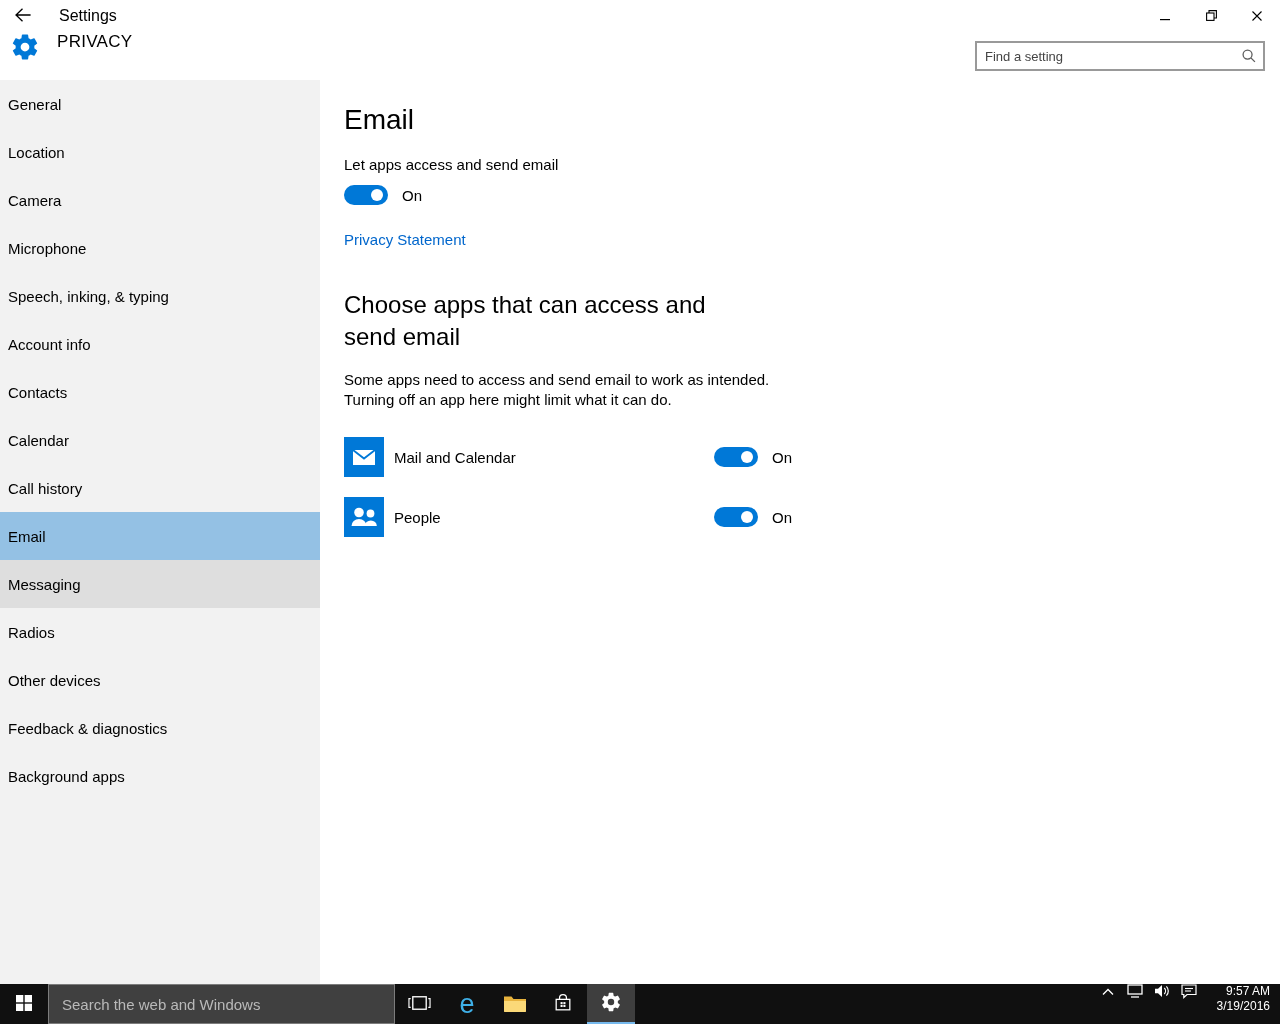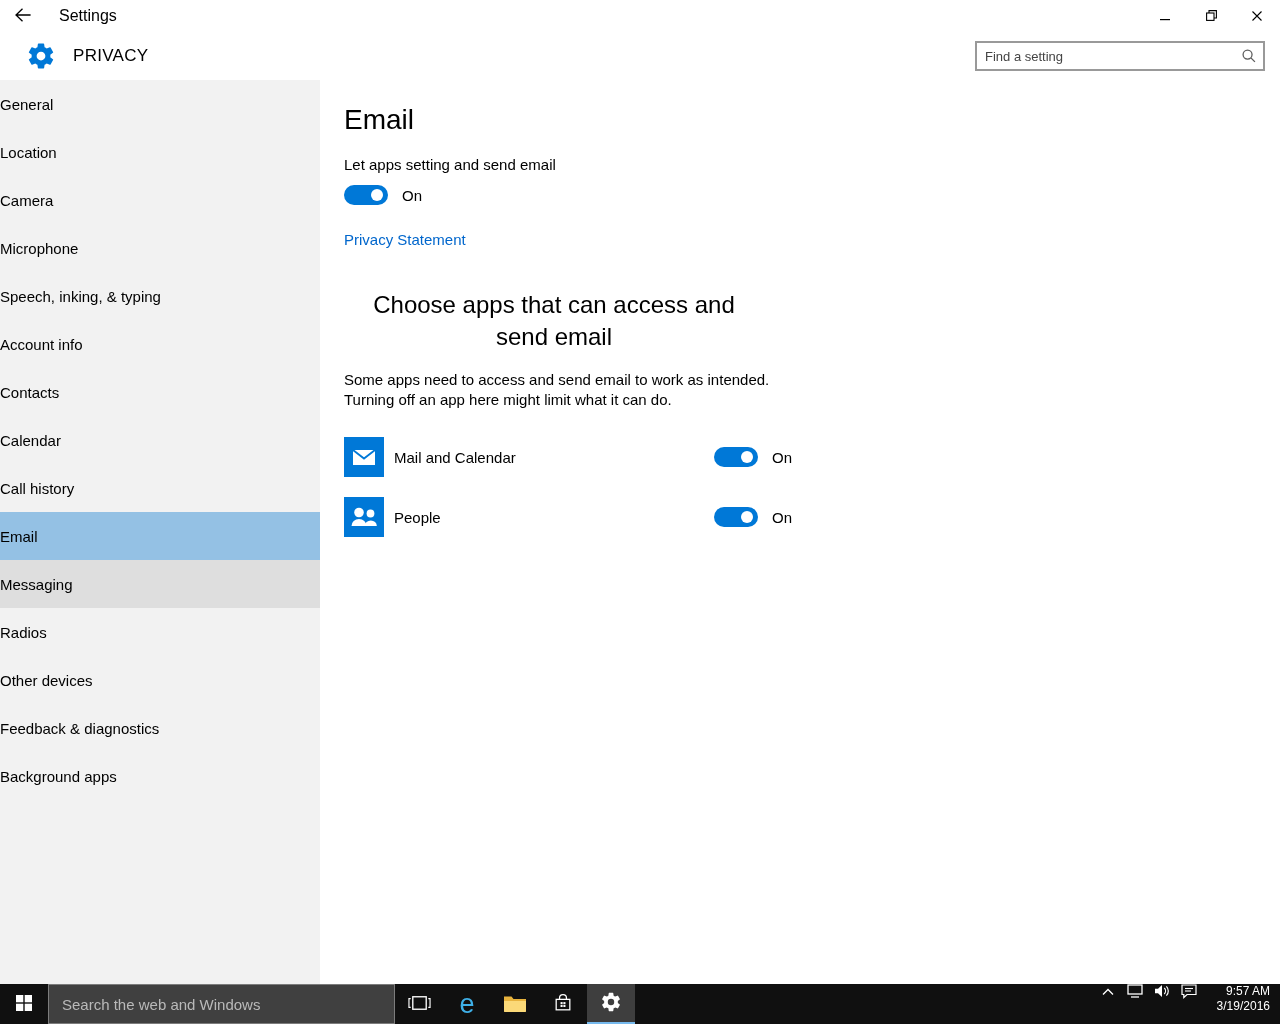--- a/index.html
+++ b/index.html
@@ -8,44 +8,44 @@
   .window { position:relative; width:1280px; height:1024px; background:#fff; overflow:hidden; }
 
   
   .titlebar { height:32px; display:flex; align-items:stretch; background:#fff; }
   .back-btn { width:46px; display:flex; align-items:center; justify-content:center; background:none; border:none; cursor:pointer; }
   .tb-title { align-self:center; font-size:16px; margin-left:13px; }
   .tb-spacer { flex:1; }
   .win-btn { width:46px; display:flex; align-items:center; justify-content:center; background:none; border:none; cursor:pointer; }
 
   
-  .header { height:48px; display:flex; align-items:center; padding-left:26px; position:relative; background:#fff; }
+  .header { height:48px; display:flex; align-items:flex-start; padding-left:10px; position:relative; background:#fff; }
   .gear-lg { width:30px; height:30px; display:block; }
   .page-title { font-size:17px; margin-left:17px; letter-spacing:.3px; }
   .search-box { position:absolute; right:15px; top:9px; width:290px; height:30px; border:2px solid #999; display:flex; align-items:center; background:#fff; }
   .search-box input { flex:1; border:none; outline:none; font-size:13px; font-family:inherit; padding:0 4px 0 8px; color:#222; background:transparent; min-width:0; }
   .search-box input::placeholder { color:#444; opacity:1; }
   .search-glyph { width:28px; display:flex; justify-content:center; align-items:center; cursor:pointer; }
 
   
   .body { position:absolute; top:80px; left:0; right:0; bottom:40px; display:flex; }
   .sidebar { width:320px; background:#f2f2f2; flex:none; }
-  .side-item { height:48px; display:flex; align-items:center; padding-left:0; font-size:15px; cursor:pointer; }
+  .side-item { height:48px; display:flex; align-items:center; padding-left:8px; font-size:15px; cursor:pointer; }
   .side-item.selected { background:#94c1e4; }
   .side-item.hovered { background:#dedede; }
 
   .content { flex:1; padding:24px 0 0 24px; background:#fff; }
   h1 { font-size:28px; font-weight:300; }
   .setting-label { font-size:15px; margin-top:20px; }
   .toggle-row { margin-top:12px; display:flex; align-items:center; }
   .toggle { width:44px; height:20px; border-radius:10px; background:#0078d7; position:relative; cursor:pointer; flex:none; }
   .toggle::after { content:""; position:absolute; top:4px; right:5px; width:12px; height:12px; border-radius:50%; background:#fff; }
   .toggle-state { font-size:15px; margin-left:14px; }
   .link { display:inline-block; margin-top:26px; color:#0066cc; font-size:15px; text-decoration:none; cursor:pointer; }
-  h2 { margin-top:40px; font-size:24px; font-weight:300; line-height:1.35; max-width:420px;text-align:center; }
+  h2 { margin-top:40px; font-size:24px; font-weight:300; line-height:1.35; max-width:420px; }
   .desc { margin-top:16px; font-size:15px; line-height:1.38; max-width:434px; }
   .app-list { margin-top:26px; }
   .app-row { display:flex; align-items:center; width:448px; margin-bottom:20px; }
   .app-tile { width:40px; height:40px; flex:none; display:block; }
   .app-name { font-size:15px; margin-left:10px; }
   .app-row .toggle { margin-left:auto; }
 
   
   .taskbar { position:absolute; left:0; right:0; bottom:0; height:40px; background:#101010; display:flex; align-items:stretch; }
   .tb-btn { width:48px; display:flex; align-items:center; justify-content:center; background:none; border:none; cursor:pointer; }
@@ -130,21 +130,21 @@
       <div class="side-item hovered">Messaging</div>
       <div class="side-item">Radios</div>
       <div class="side-item">Other devices</div>
       <div class="side-item">Feedback &amp; diagnostics</div>
       <div class="side-item">Background apps</div>
     </nav>
 
     <main class="content">
       <h1>Email</h1>
 
-      <div class="setting-label">Let apps setting and send email</div>
+      <div class="setting-label">Let apps access and send email</div>
       <div class="toggle-row">
         <div class="toggle"></div>
         <span class="toggle-state">On</span>
       </div>
 
       <a class="link" href="#">Privacy Statement</a>
 
       <h2>Choose apps that can access and send email</h2>
       <p class="desc">Some apps need to access and send email to work as intended. Turning off an app here might limit what it can do.</p>
 

